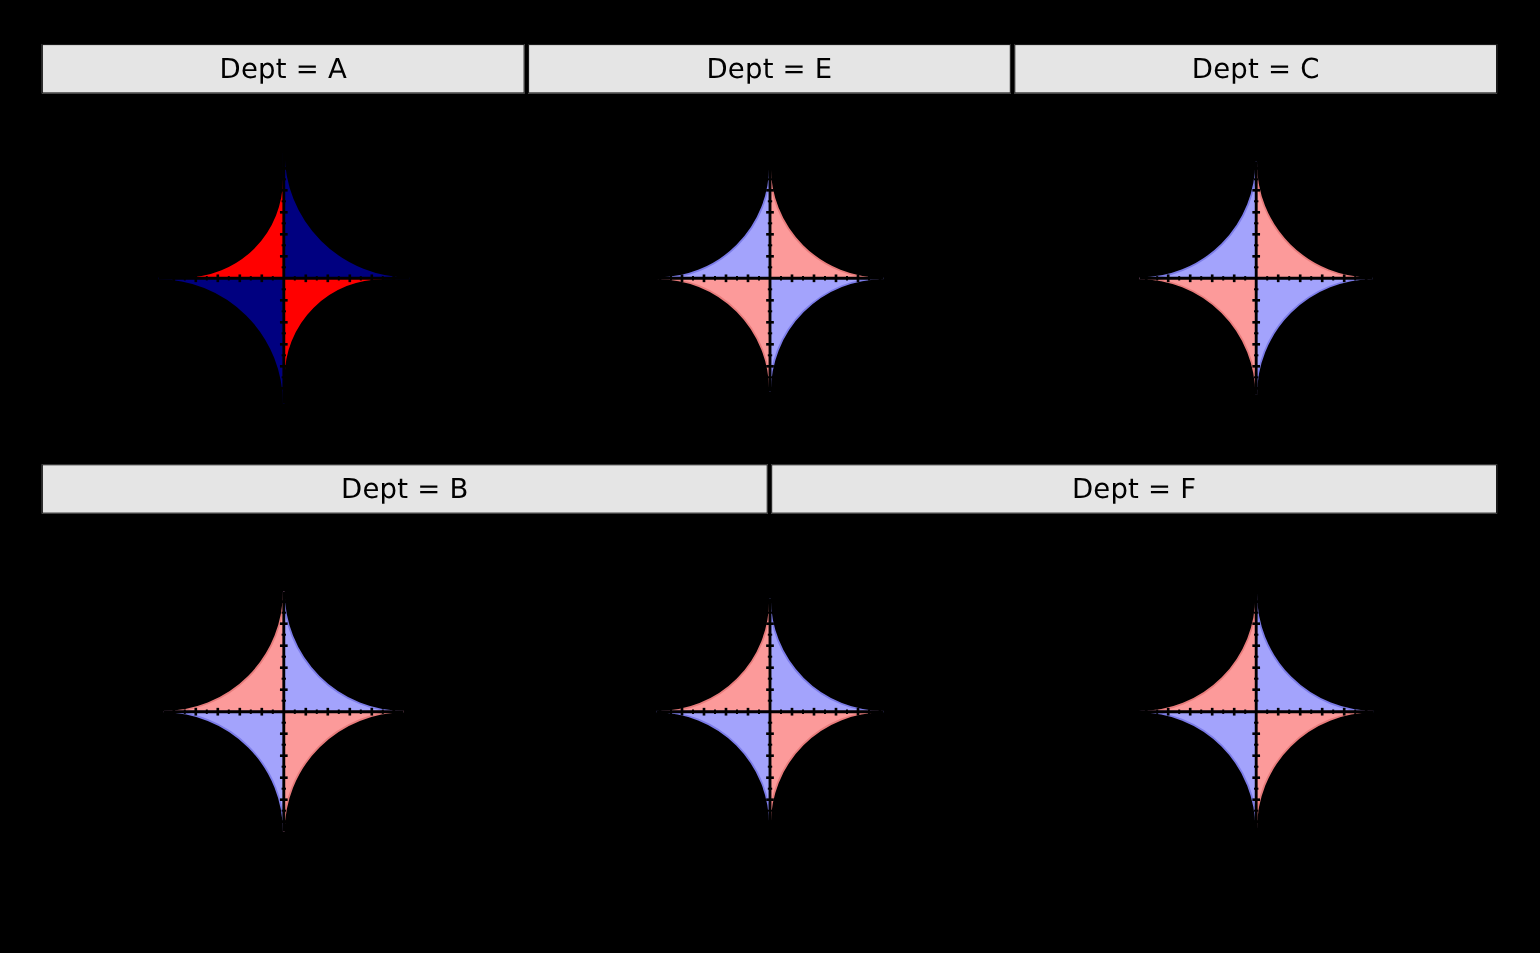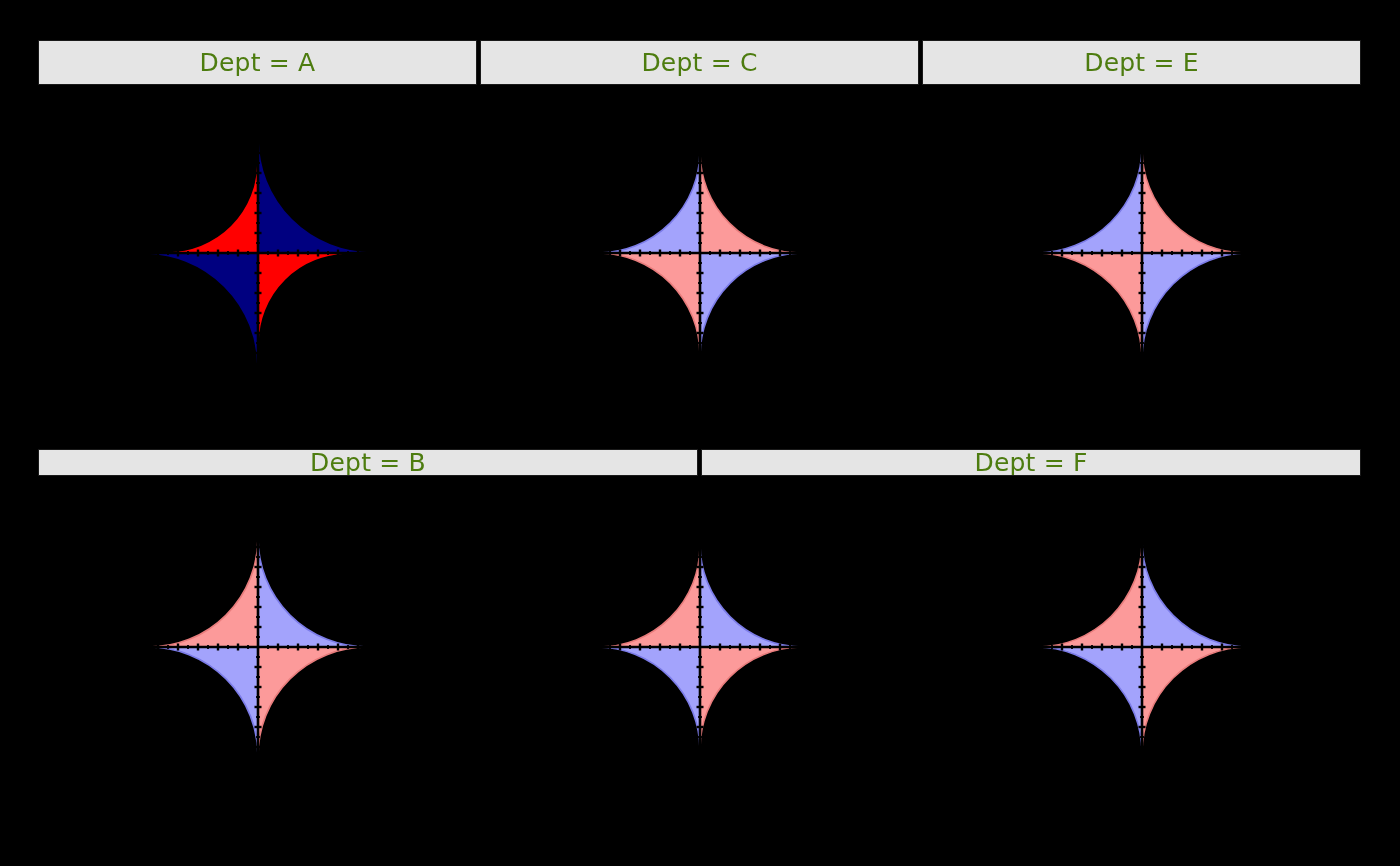--- a/index.html
+++ b/index.html
@@ -26,36 +26,36 @@
   
   .strip-row {
     position: absolute;
     left: 38px;
     width: 1323px;
     height: 45px;
     display: flex;
     gap: 3px;
   }
   .strip-row.row-0 { top: 40px; }
-  .strip-row.row-1 { top: 440px; align-items: center; }
+  .strip-row.row-1 { top: 422px; }
 
   .facet-strip {
     flex: 1 1 0;
     background: #E5E5E5;
     border: 1px solid #1A1A1A;
     box-sizing: border-box;
     display: flex;
     align-items: center;
     justify-content: center;
     overflow: hidden;
   }
   .facet-strip-label {
     font-size: 25px;
     line-height: 1;
-    color: #4d7c0f;
+    color: #000000;
     white-space: nowrap;
     letter-spacing: 0.2px;
   }
 
   
   .panel-row {
     position: absolute;
     left: 38px;
     width: 1323px;
     height: 330px;
@@ -84,24 +84,24 @@
 </head>
 <body>
 
 <div id="page-root">
 
   <div class="strip-row row-0">
     <div class="facet-strip">
       <span class="facet-strip-label">Dept = A</span>
     </div>
     <div class="facet-strip">
-      <span class="facet-strip-label">Dept = C</span>
+      <span class="facet-strip-label">Dept = E</span>
     </div>
     <div class="facet-strip">
-      <span class="facet-strip-label">Dept = E</span>
+      <span class="facet-strip-label">Dept = C</span>
     </div>
   </div>
 
   <div class="panel-row row-0">
     <div class="panel">
         <svg class="polar-svg" viewBox="0 0 300 310">
           <g>
             <path d="M 150 155 L 150 41 A 114 114 0 0 0 264 155 Z" fill="#000080" stroke="#000080" stroke-width="1.6"></path>
             <path d="M 150 155 L 60 155 A 90 90 0 0 0 150 65 Z" fill="#FF0000" stroke="#FF0000" stroke-width="1.6"></path>
             <path d="M 150 155 L 149.99999999999997 269 A 114 114 0 0 0 36 155 Z" fill="#000080" stroke="#000080" stroke-width="1.6"></path>

